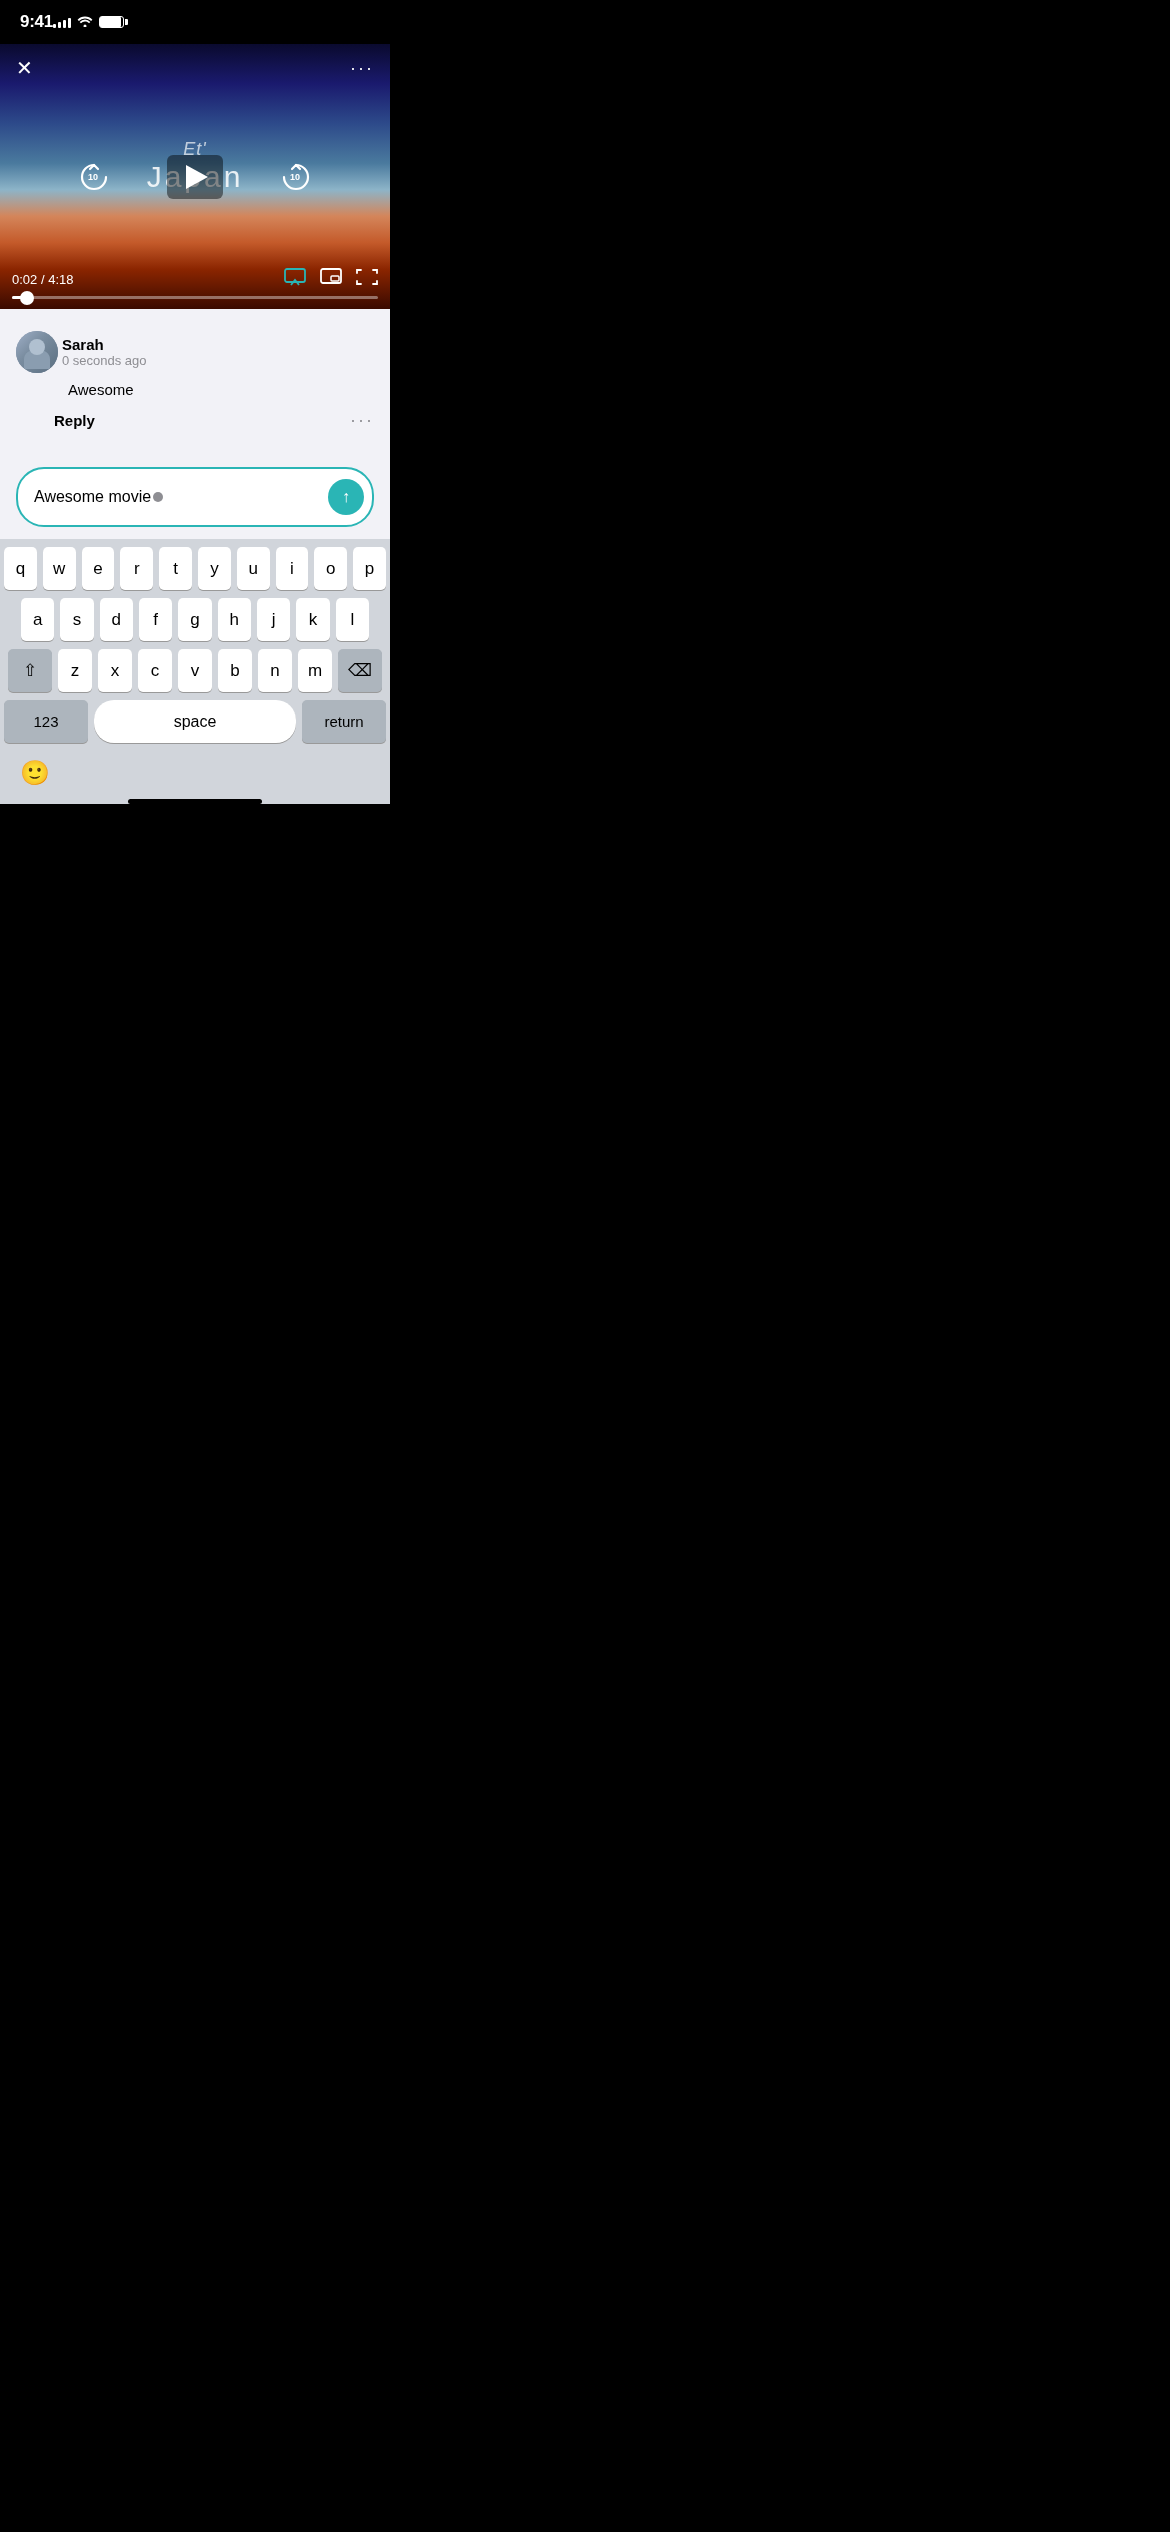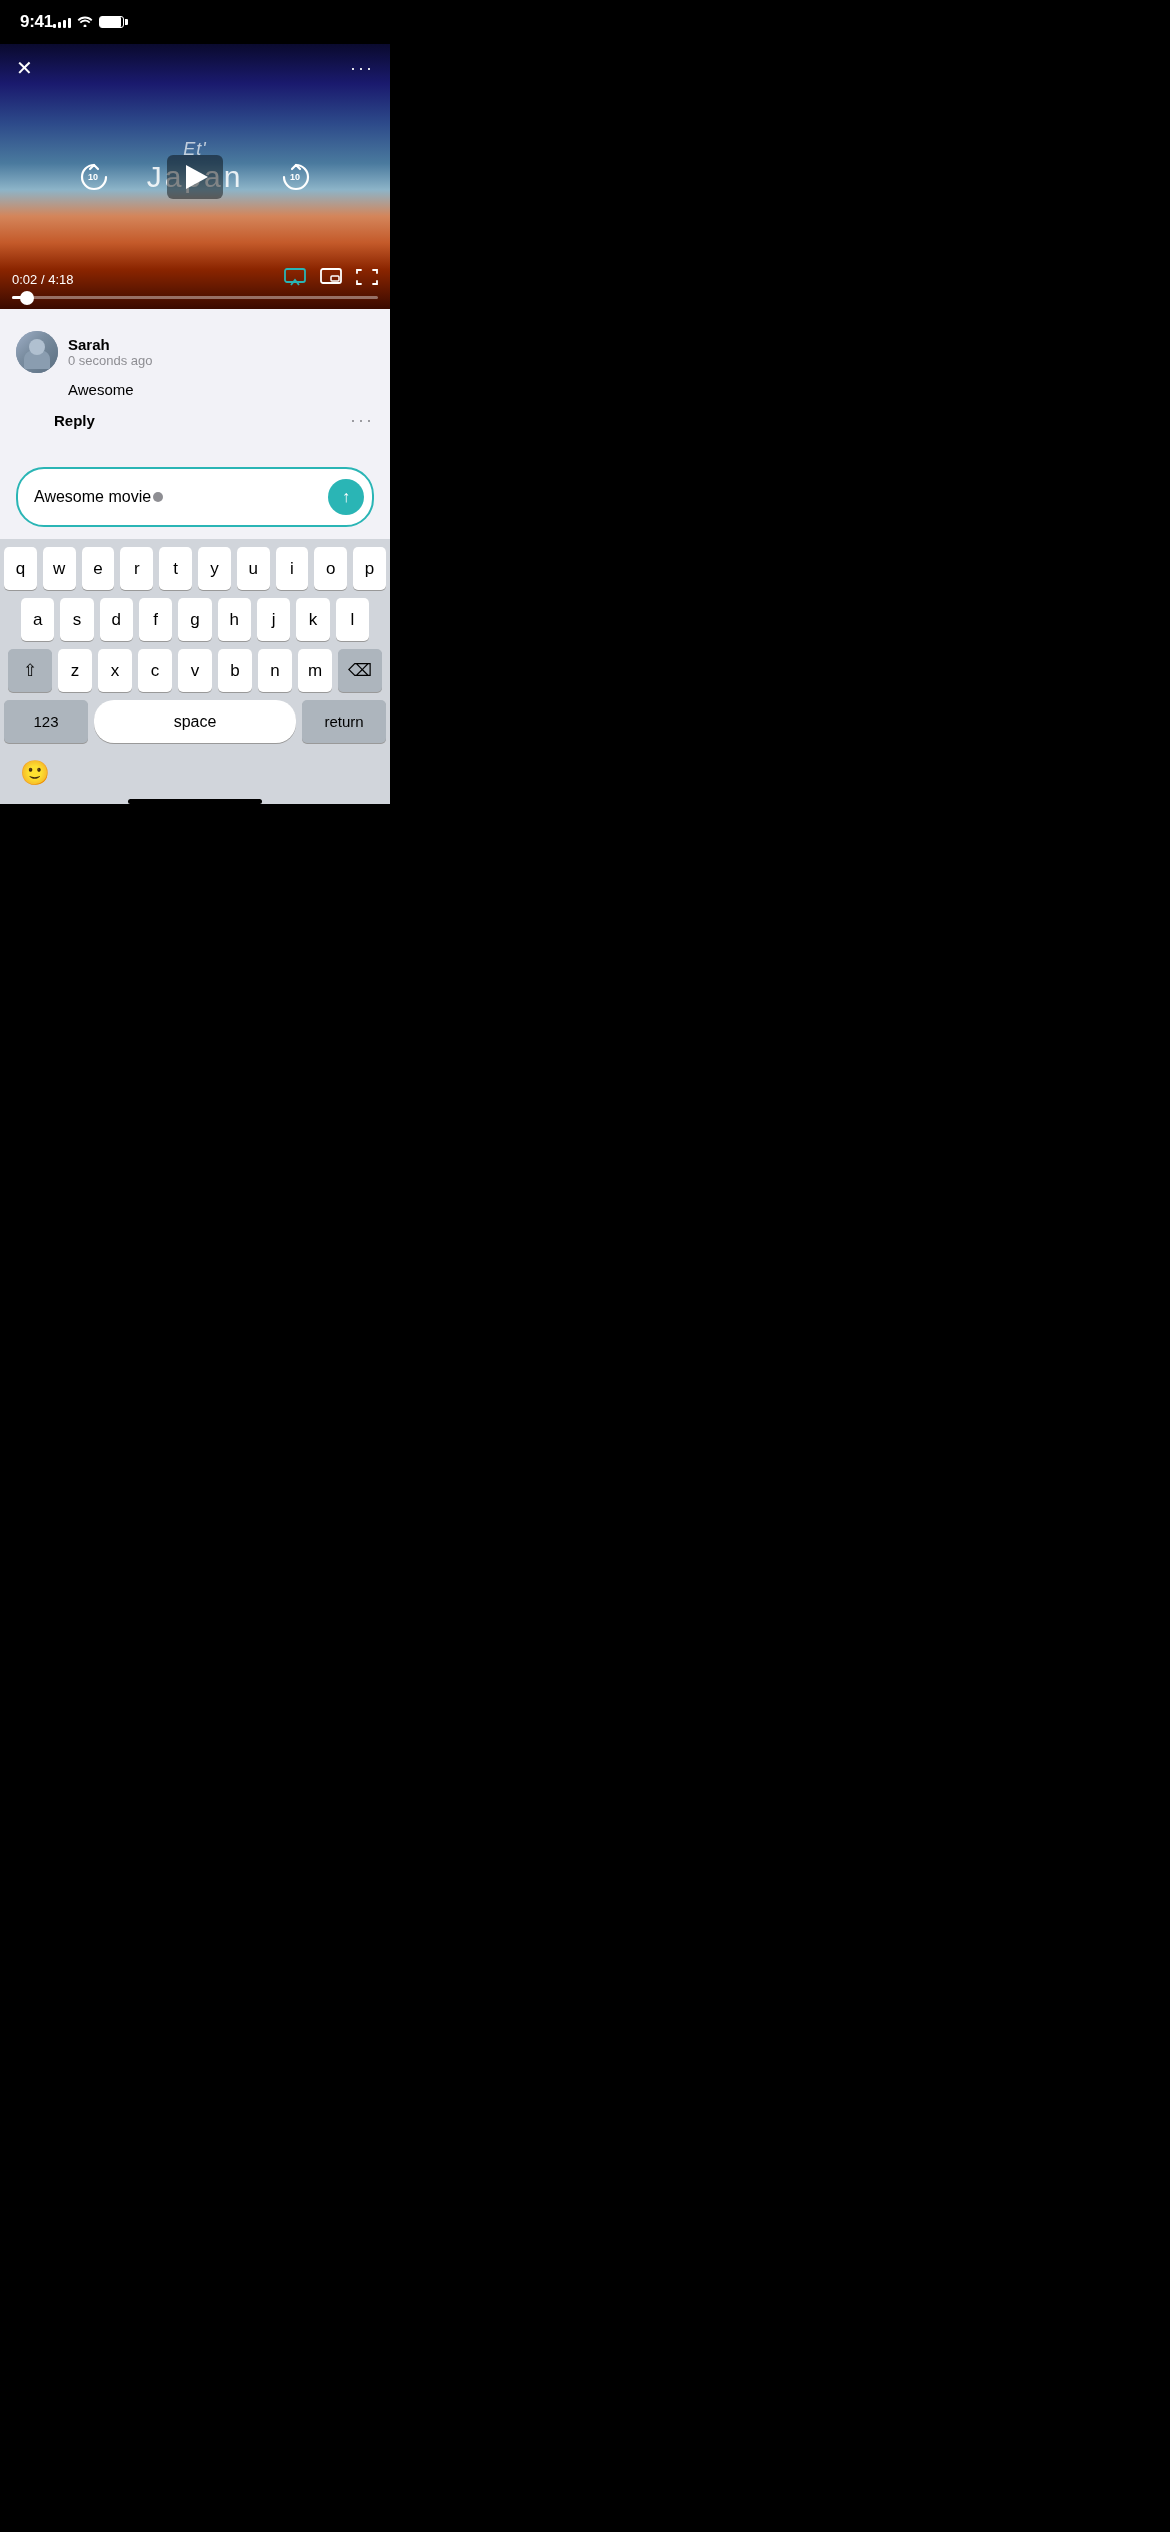--- a/index.html
+++ b/index.html
@@ -248,21 +248,21 @@
     }
 
     .comment-item {
       background: #f2f2f7;
       padding: 4px 0;
     }
 
     .comment-header-row {
       display: flex;
       align-items: center;
-      gap: 10px;
+      gap: 4px;
       margin-bottom: 8px;
     }
 
     .avatar {
       width: 42px;
       height: 42px;
       border-radius: 50%;
       background: linear-gradient(135deg, #8b9bb4, #6a7a8e);
       overflow: hidden;
       flex-shrink: 0;

